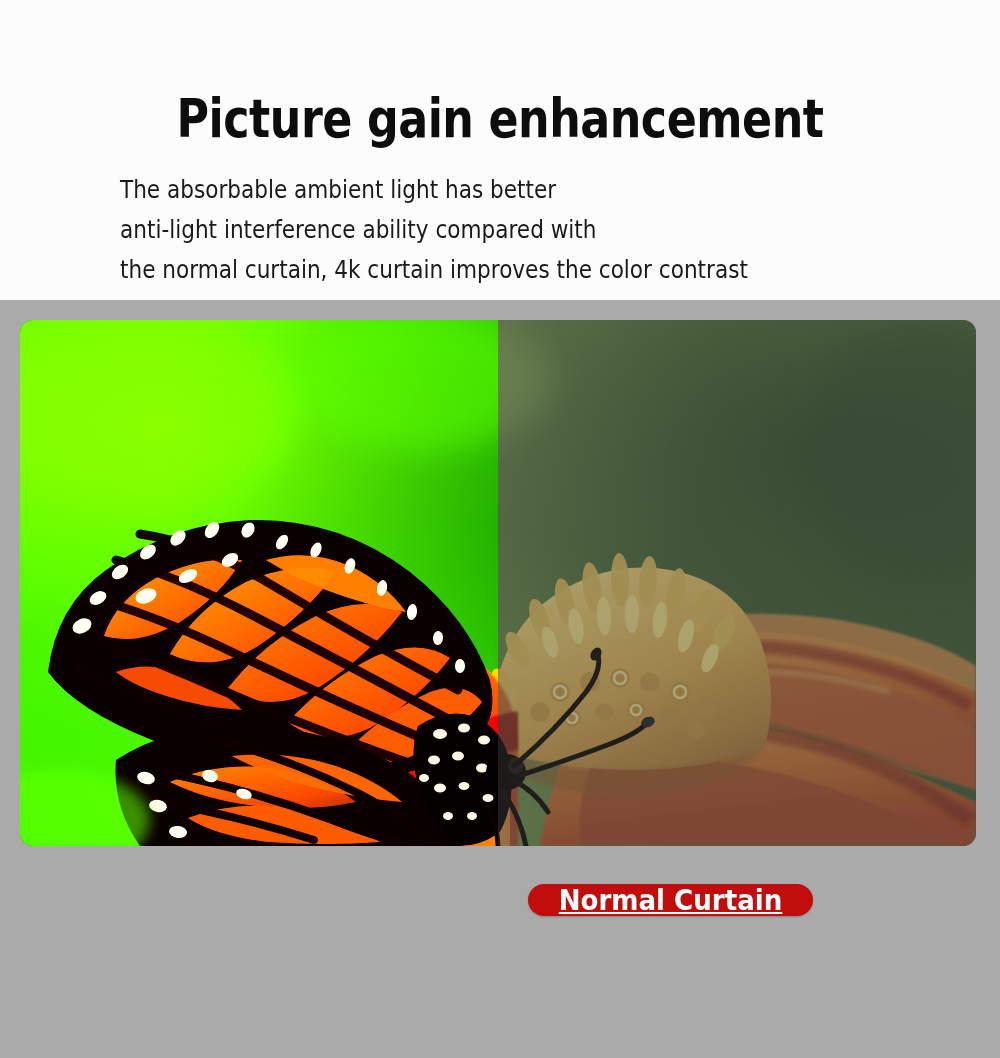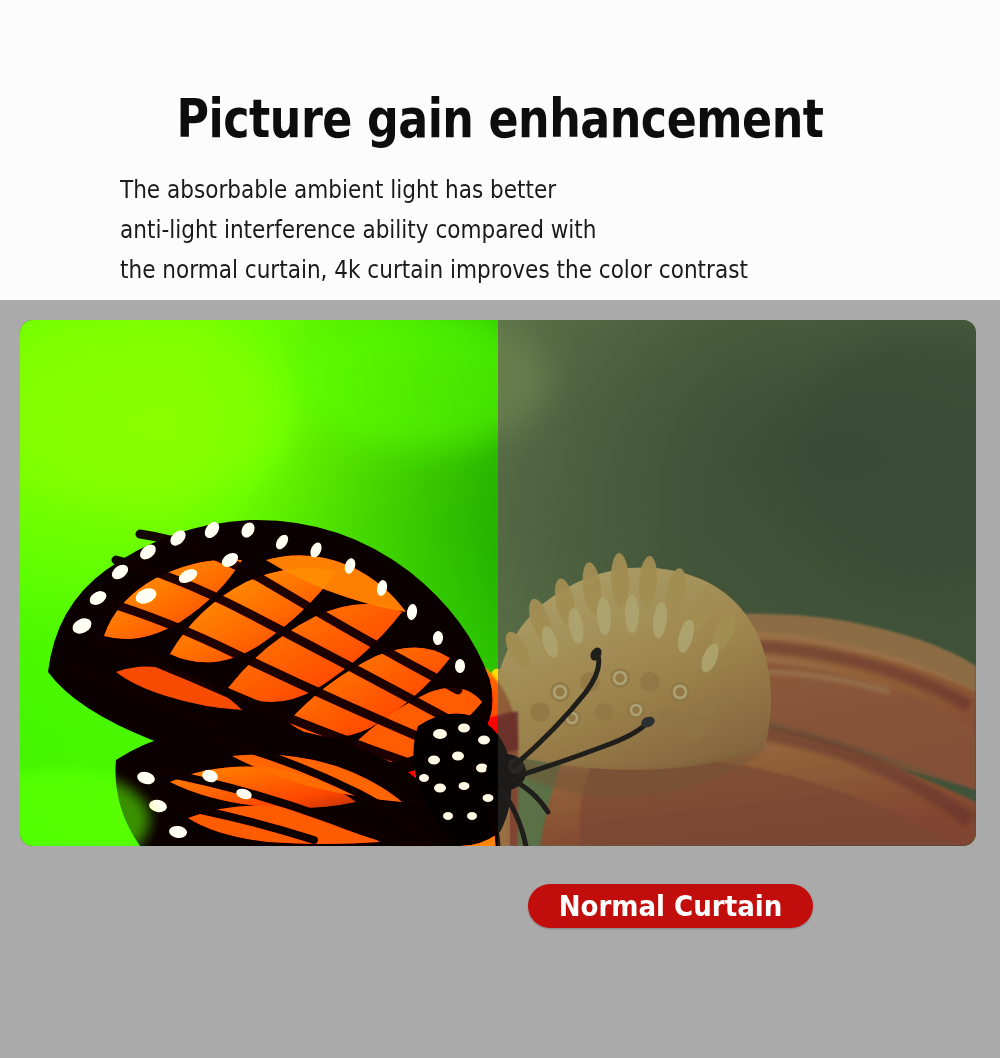--- a/index.html
+++ b/index.html
@@ -131,22 +131,23 @@
     left: 44px;
     top: 877px;
     width: 388px;
     height: 47px;
     font-size: 31px;
   }
   .badge-normal {
     left: 528px;
     top: 884px;
     width: 285px;
-    height: 44px;
+    height: 32px;
     font-size: 29px;
+    text-decoration: underline;
   }
 </style>
 </head>
 <body>
 
 <div class="page">
 
   <div class="white-top"></div>
   <div class="gray-band"></div>
 

